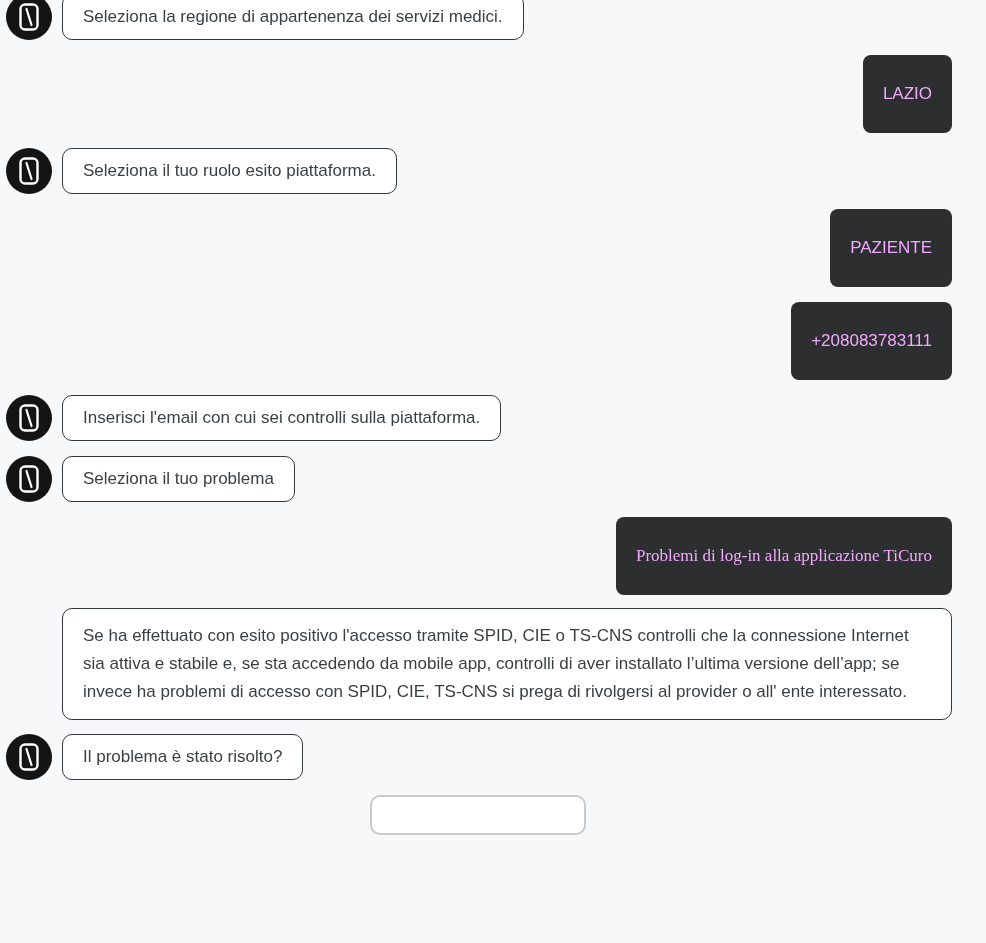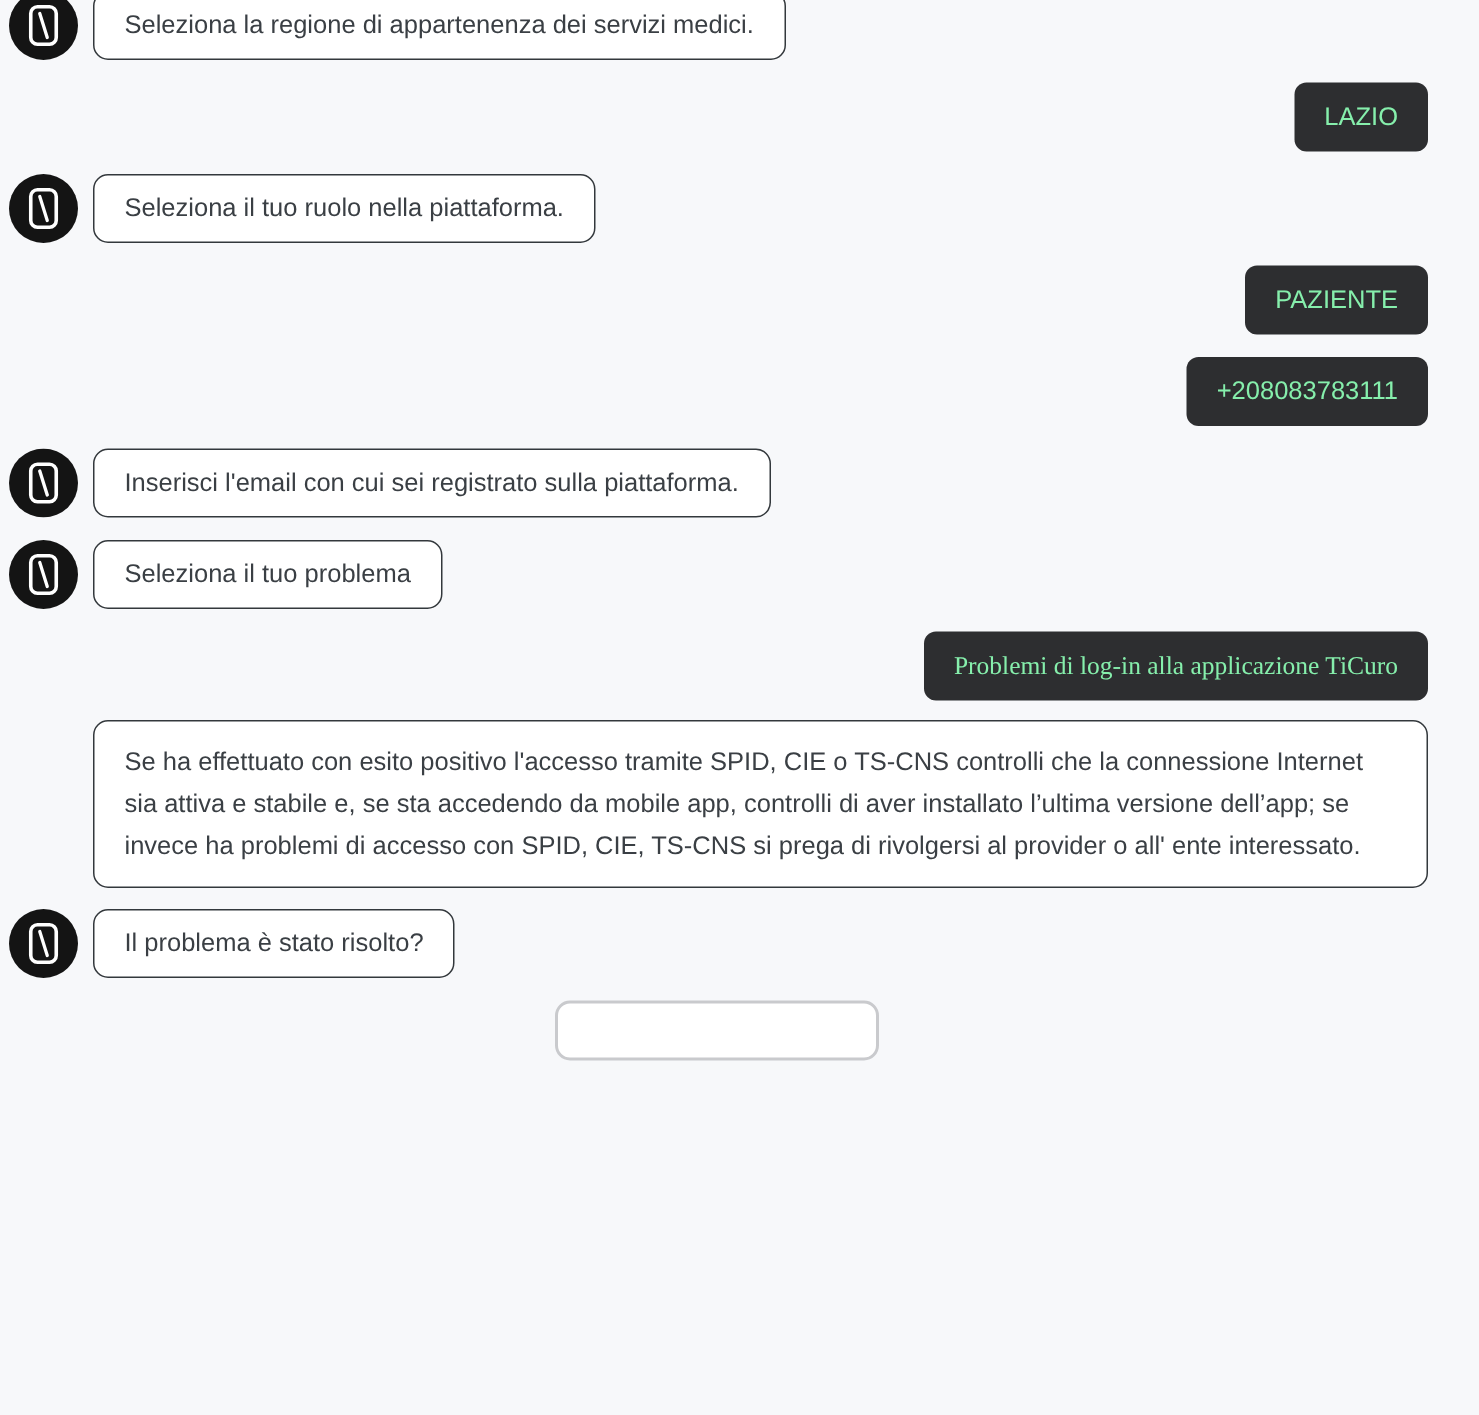--- a/index.html
+++ b/index.html
@@ -48,22 +48,22 @@
     background: #ffffff;
     border: 1px solid #33383c;
     border-radius: 10px;
     color: #3a3f44;
     padding: 11px 20px;
     max-width: 100%;
   }
   .bubble.user {
     background: #2d2e30;
     border-radius: 8px;
-    color: #86efac;
-    padding: 12px 20px;
+    color: #f0abfc;
+    padding: 28px 20px;
   }
   .msg-row.long-row { margin-bottom: 14px; }
   .msg-row.long-row .bubble.bot {
     flex: 1 1 auto;
     line-height: 28px;
     padding: 13px 20px;
   }
   .msg-row.tight { margin-bottom: 13px; font-family: Liberation Serif, serif; }
   .msg-row.after-no { margin-bottom: 14px; }
   .partial-button {
@@ -94,37 +94,37 @@
       <div class="bubble user">LAZIO</div>
     </div>
     <div class="msg-row bot">
       <span class="avatar">
         <svg width="46" height="46" viewBox="0 0 46 46">
           <circle cx="23" cy="23" r="23" fill="#141414"></circle>
           <rect x="14.5" y="10.5" width="17" height="25" rx="4.5" fill="none" stroke="#ffffff" stroke-width="2.4"></rect>
           <line x1="20.5" y1="15" x2="25.5" y2="31" stroke="#ffffff" stroke-width="2.2" stroke-linecap="round"></line>
         </svg>
       </span>
-      <div class="bubble bot">Seleziona il tuo ruolo nella piattaforma.</div>
+      <div class="bubble bot">Seleziona il tuo ruolo esito piattaforma.</div>
     </div>
     <div class="msg-row user">
       <div class="bubble user">PAZIENTE</div>
     </div>
     <div class="msg-row user">
       <div class="bubble user">+208083783111</div>
     </div>
     <div class="msg-row bot">
       <span class="avatar">
         <svg width="46" height="46" viewBox="0 0 46 46">
           <circle cx="23" cy="23" r="23" fill="#141414"></circle>
           <rect x="14.5" y="10.5" width="17" height="25" rx="4.5" fill="none" stroke="#ffffff" stroke-width="2.4"></rect>
           <line x1="20.5" y1="15" x2="25.5" y2="31" stroke="#ffffff" stroke-width="2.2" stroke-linecap="round"></line>
         </svg>
       </span>
-      <div class="bubble bot">Inserisci l'email con cui sei registrato sulla piattaforma.</div>
+      <div class="bubble bot">Inserisci l'email con cui sei controlli sulla piattaforma.</div>
     </div>
     <div class="msg-row bot">
       <span class="avatar">
         <svg width="46" height="46" viewBox="0 0 46 46">
           <circle cx="23" cy="23" r="23" fill="#141414"></circle>
           <rect x="14.5" y="10.5" width="17" height="25" rx="4.5" fill="none" stroke="#ffffff" stroke-width="2.4"></rect>
           <line x1="20.5" y1="15" x2="25.5" y2="31" stroke="#ffffff" stroke-width="2.2" stroke-linecap="round"></line>
         </svg>
       </span>
       <div class="bubble bot">Seleziona il tuo problema</div>

